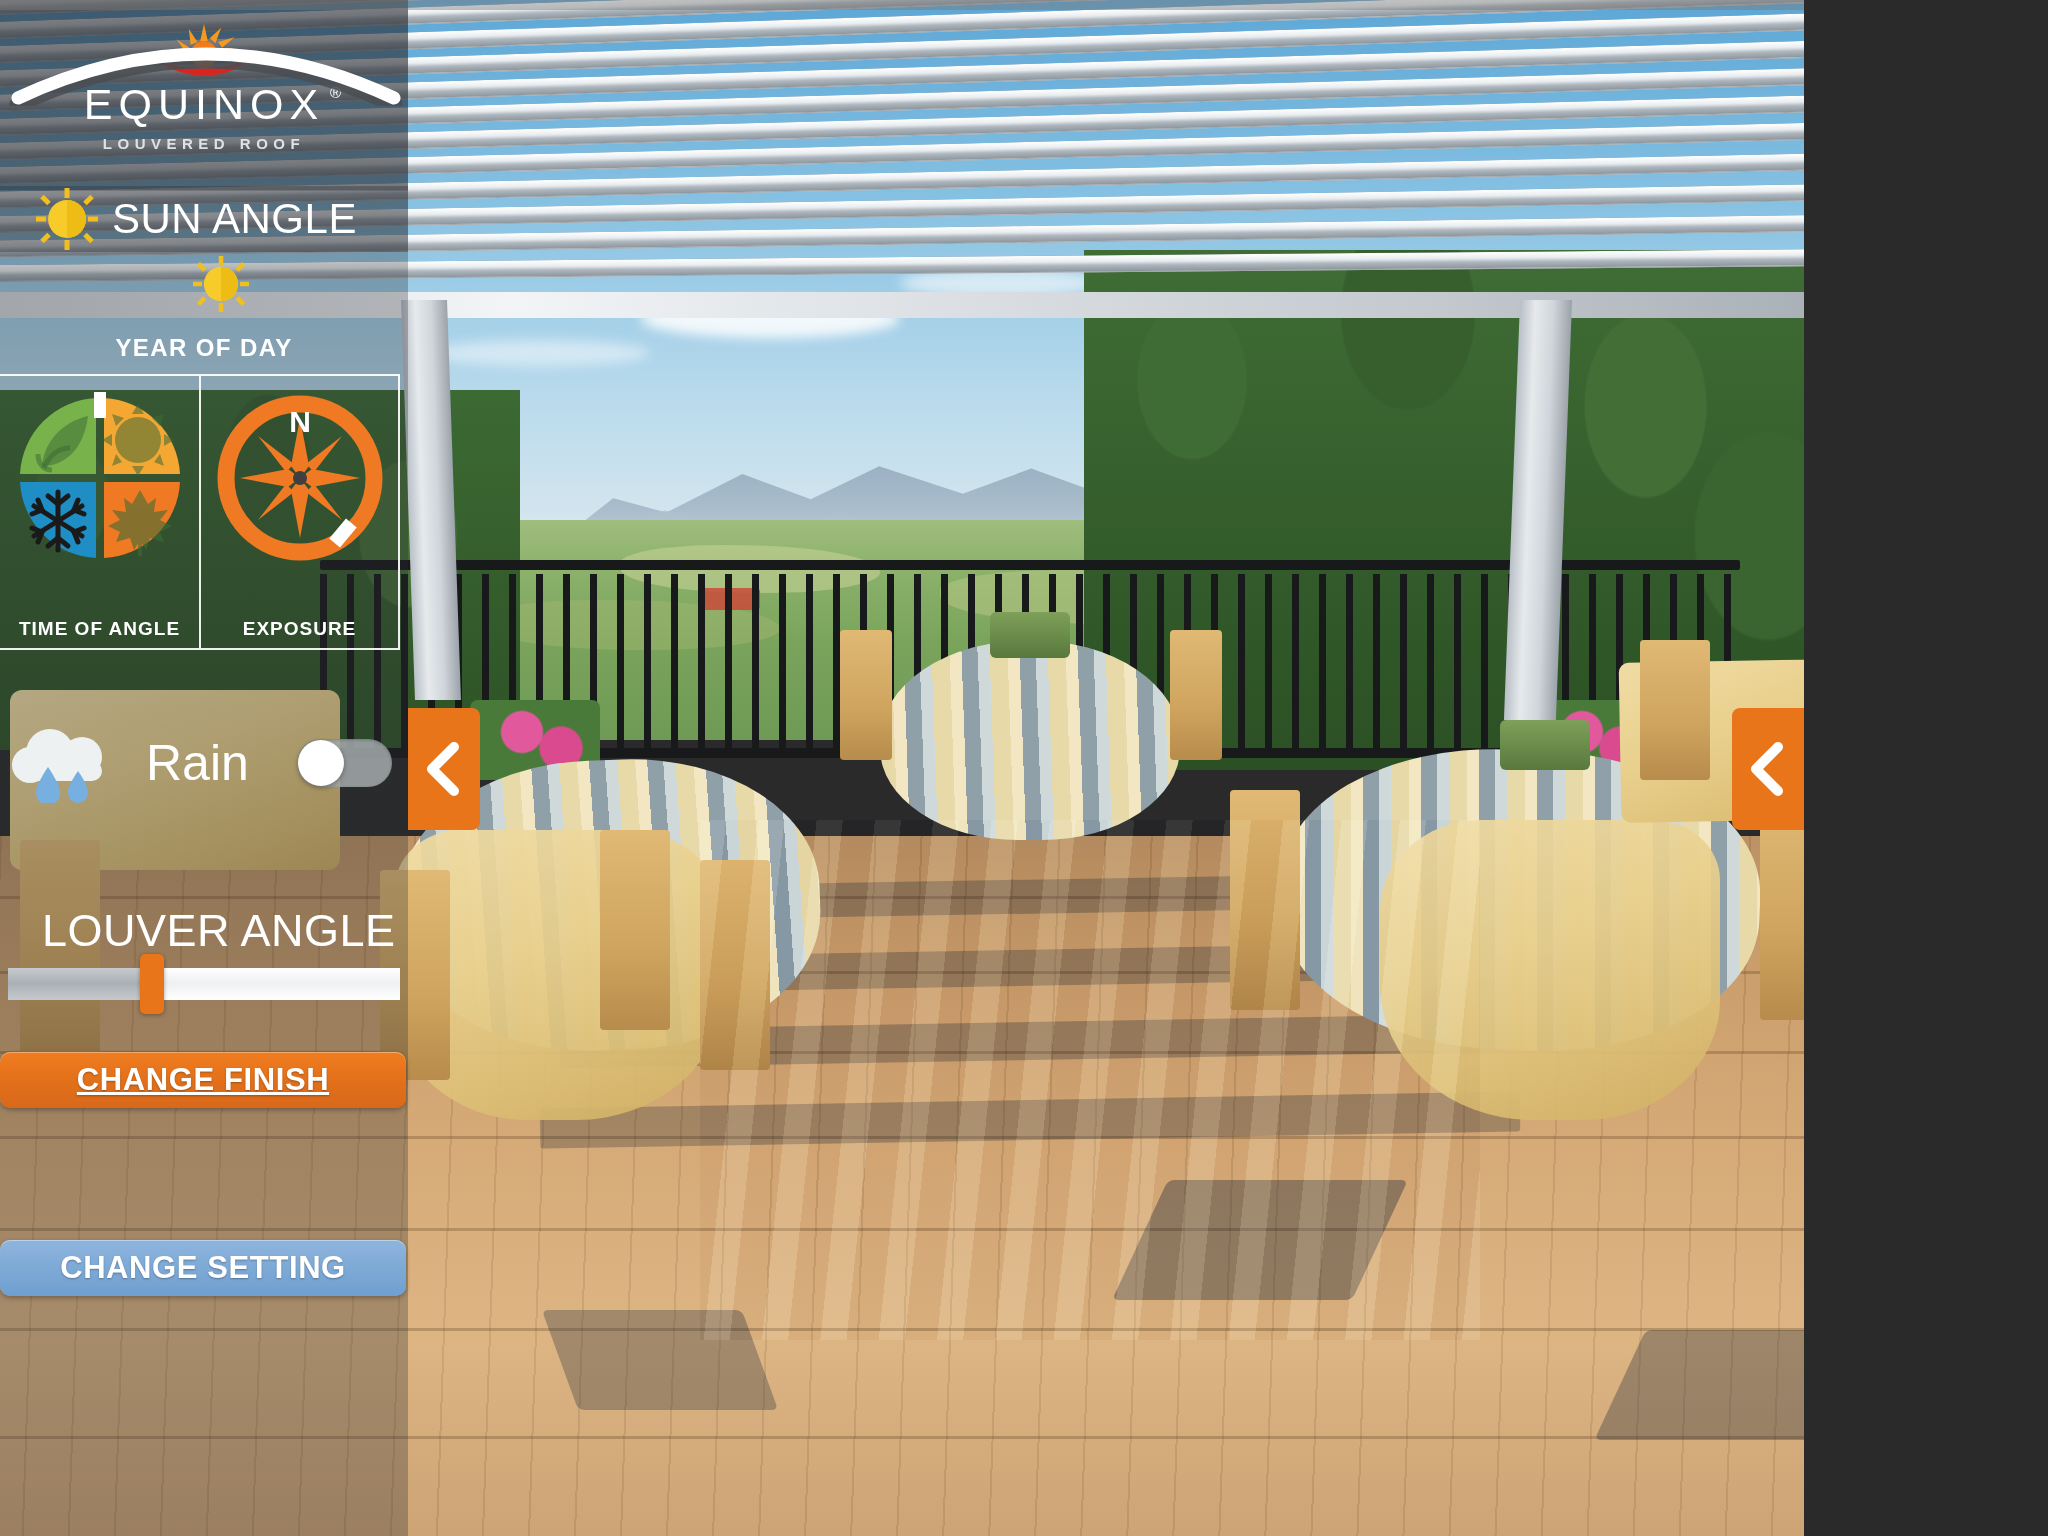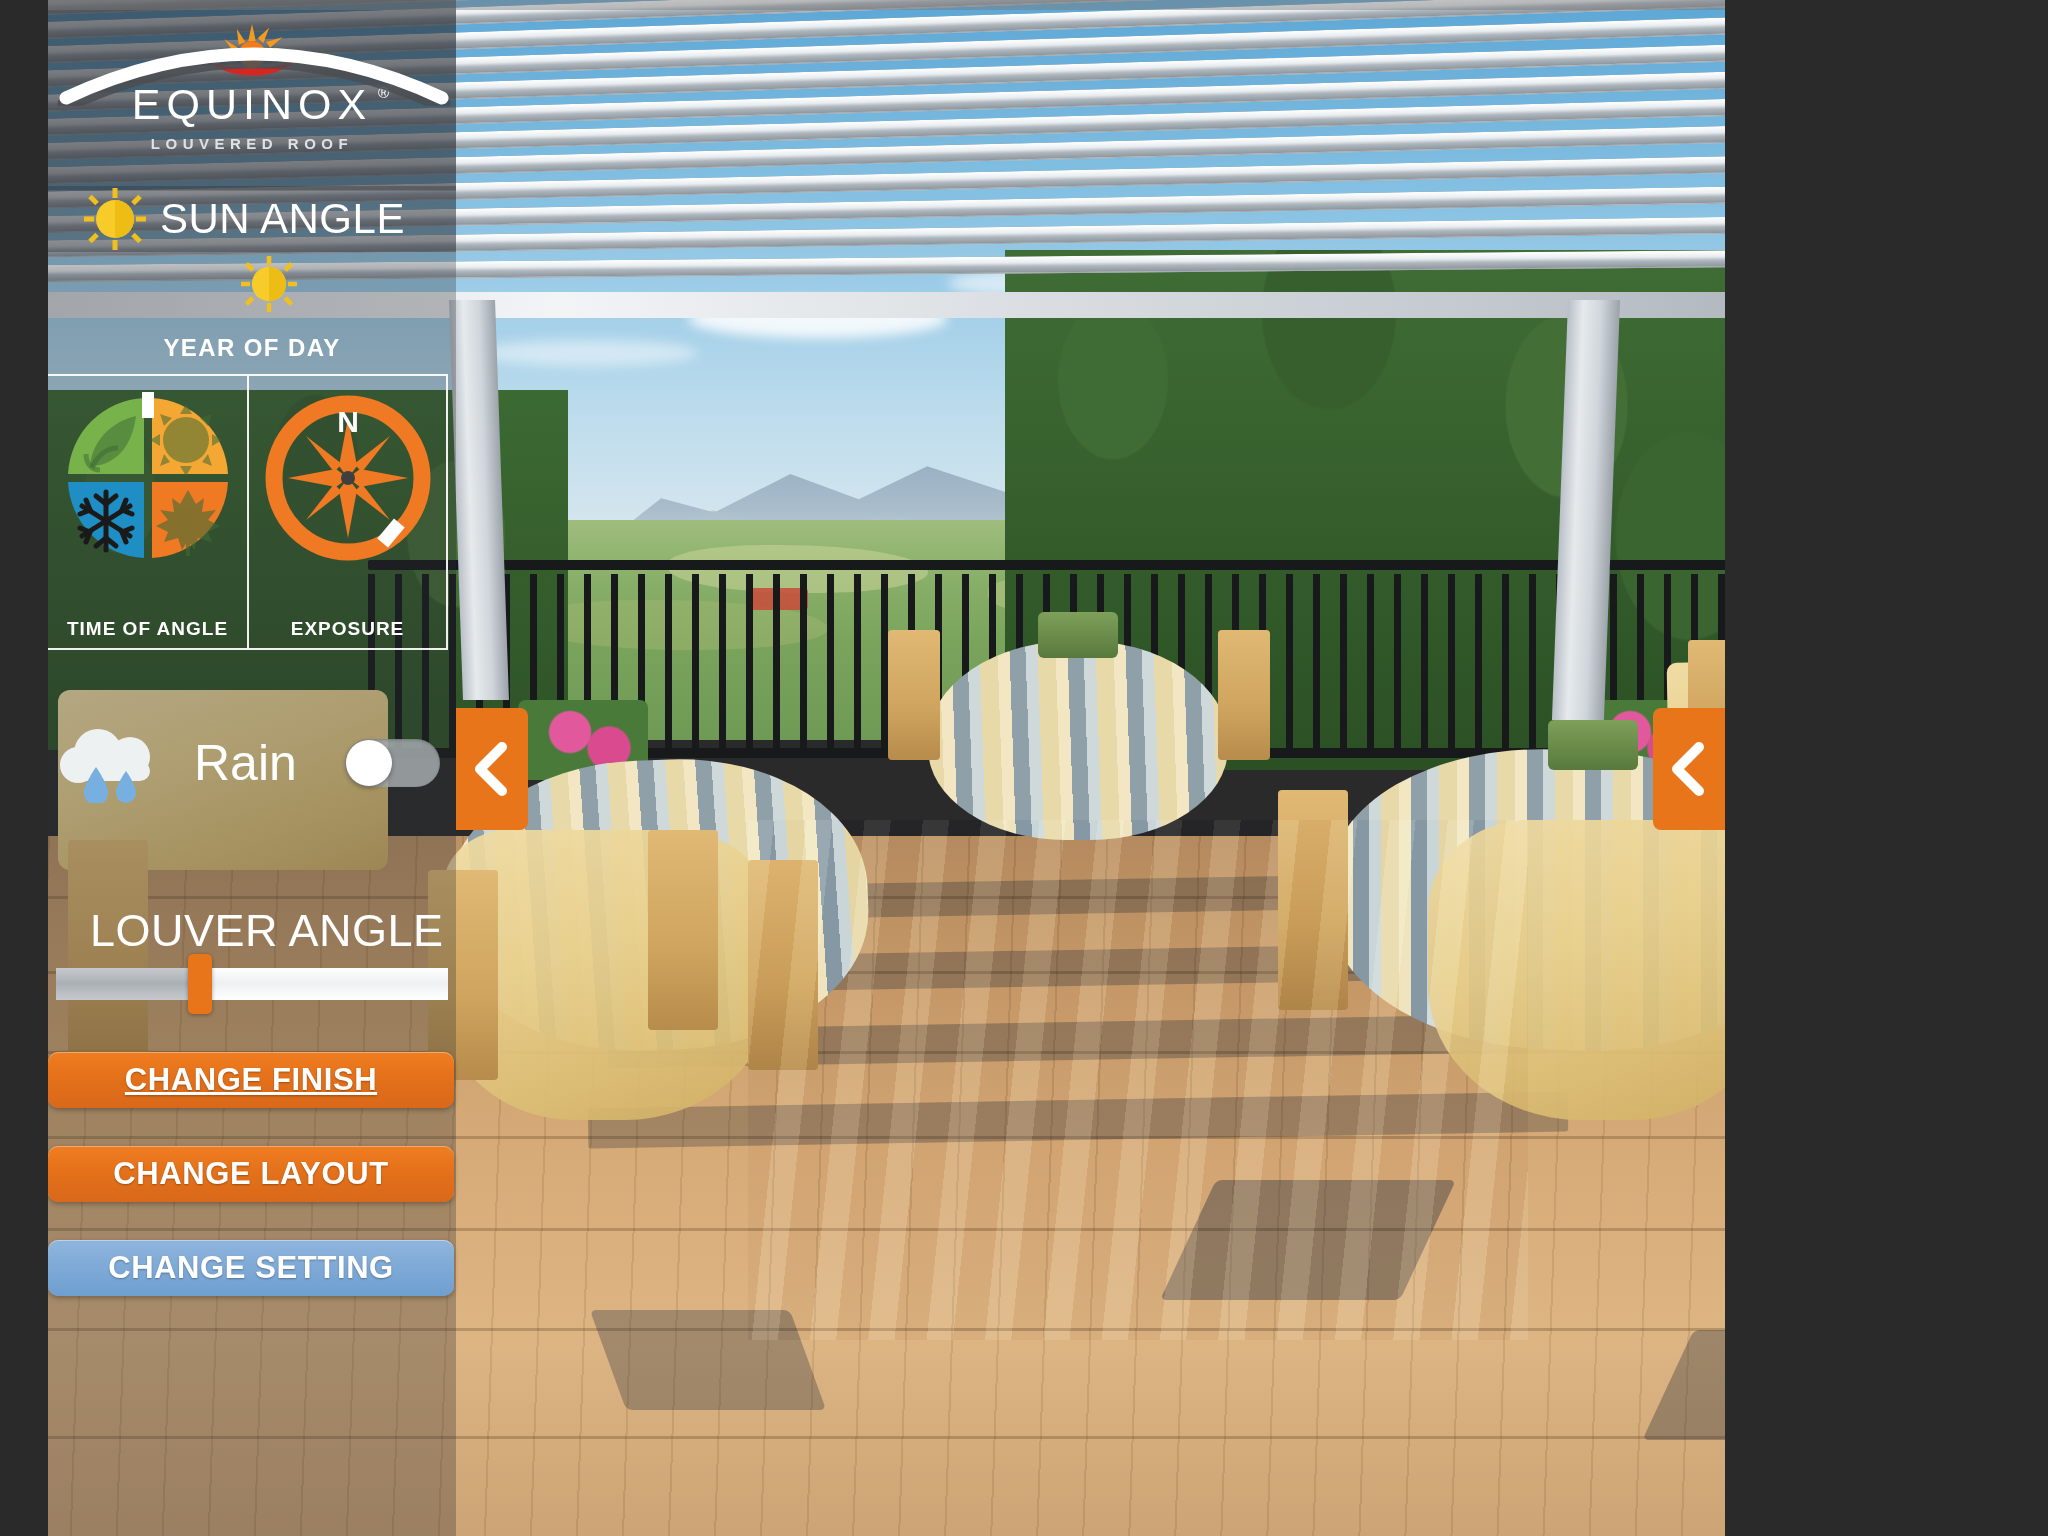--- a/index.html
+++ b/index.html
@@ -5,23 +5,22 @@
   * { box-sizing: border-box; margin: 0; padding: 0; }
   html, body {
     width: 2048px; height: 1536px;
     overflow: hidden;
     font-family: "Liberation Sans", sans-serif;
     background: #2a2a2a;
   }
 
   #stage {
     position: relative;
-    width: 1677px; height: 1536px;
+    width: 1804px; height: 1536px;
     overflow: hidden;
-    margin-left: 48px;
   }
 
   
   .scene { position: absolute; inset: 0; overflow: hidden; }
 
   
   .sky {
     position: absolute; left: 0; top: 0; width: 2048px; height: 640px;
     background: linear-gradient(180deg,#5da7d6 0%, #84c0e2 30%, #b9daec 62%, #d9e8ef 85%, #e4ecef 100%);
   }
@@ -521,21 +520,20 @@
     </div>
 
     <div class="louver-title">LOUVER ANGLE</div>
     <div class="slider">
       <div class="slider-track-left"></div>
       <div class="slider-track-right"></div>
       <div class="slider-handle"></div>
     </div>
 
     <button id="btn-finish" class="btn btn-orange">CHANGE FINISH</button>
-    <button id="btn-layout" class="btn btn-orange">CHANGE LAYOUT</button>
     <button id="btn-setting" class="btn btn-blue">CHANGE SETTING</button>
   </div>
 
   <div id="nav-left" class="nav-arrow">
     <svg class="chev" viewBox="0 0 40 56">
       <polyline points="30,6 8,28 30,50" fill="none" stroke="#ffffff" stroke-width="10" stroke-linecap="round" stroke-linejoin="round"></polyline>
     </svg>
   </div>
   <div id="nav-right" class="nav-arrow">
     <svg class="chev" viewBox="0 0 40 56">

